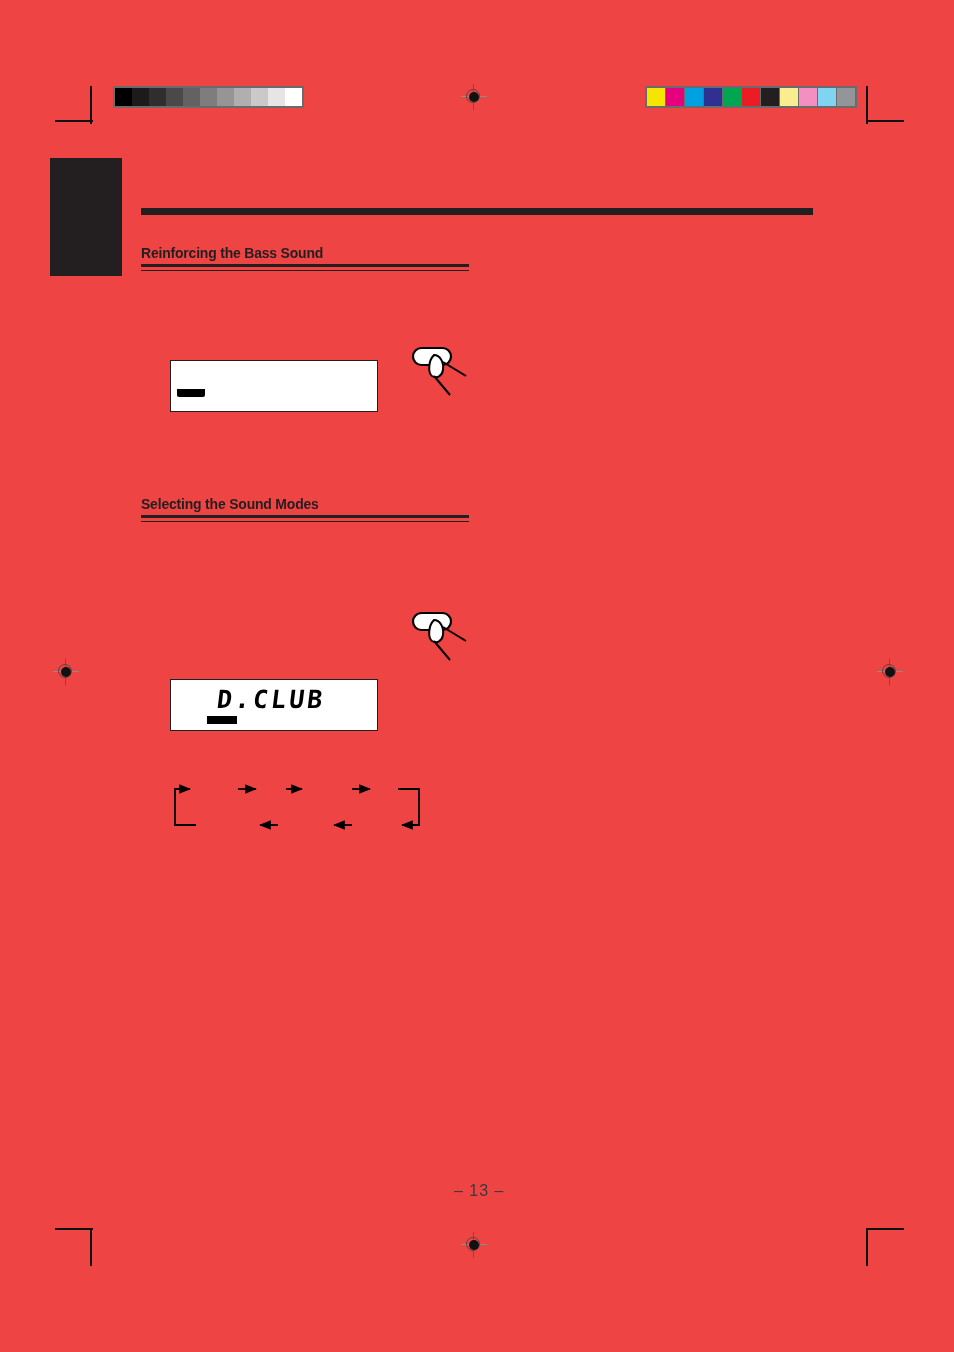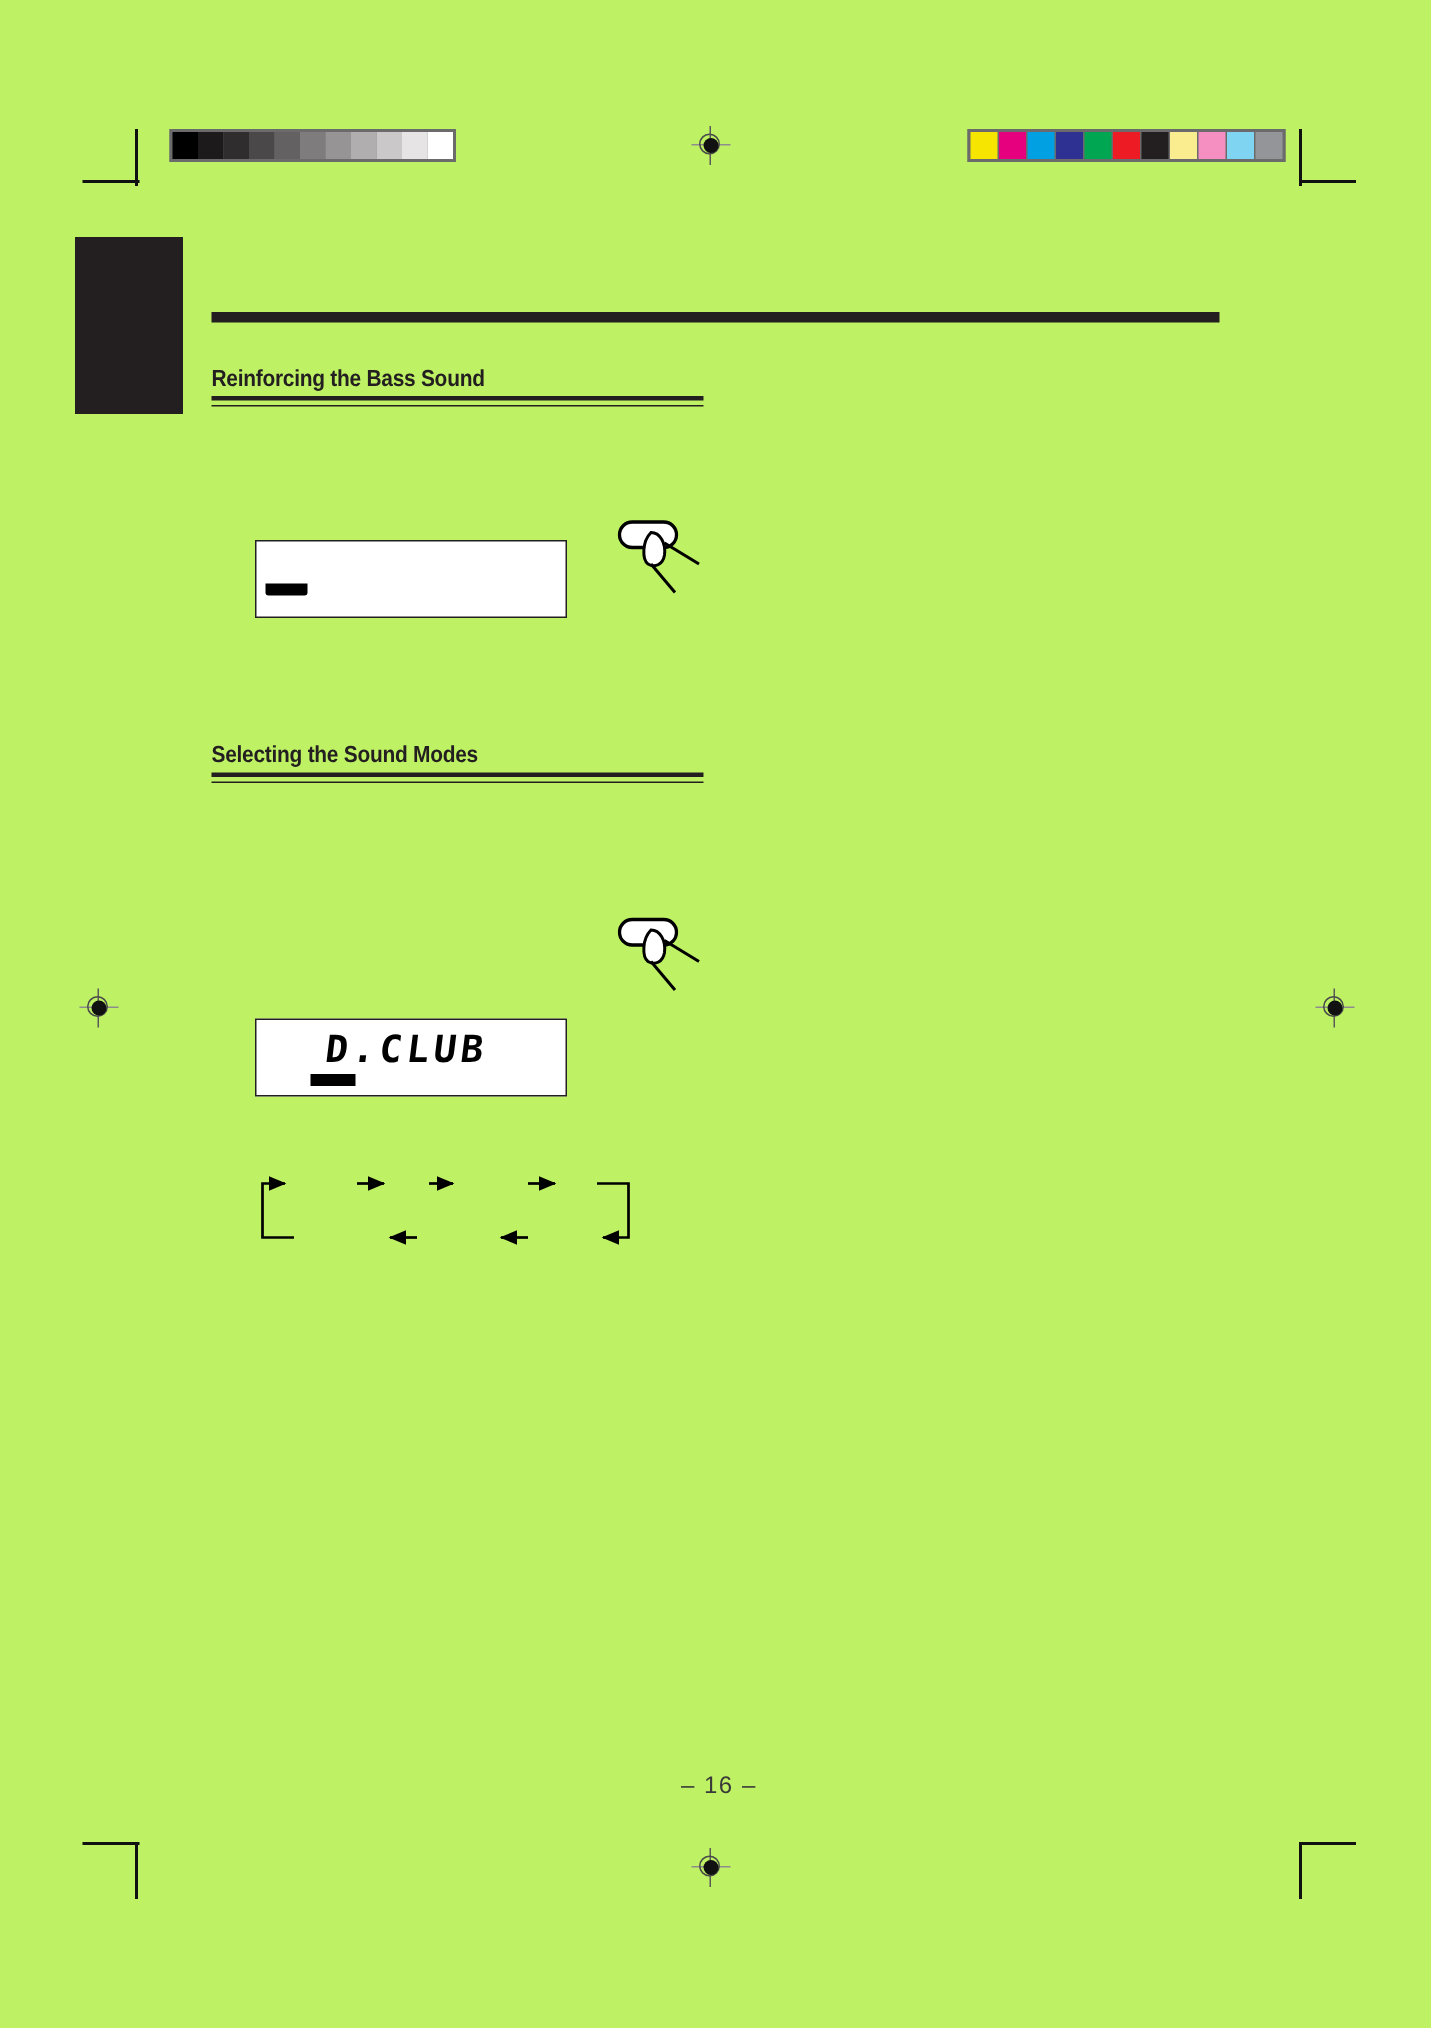--- a/index.html
+++ b/index.html
@@ -8,21 +8,21 @@
     padding: 0;
     background: #ffffff;
   }
   body {
     font-family: "Liberation Sans", sans-serif;
   }
   #page {
     position: relative;
     width: 954px;
     height: 1352px;
-    background: #bef264;
+    background: #ef4444;
     overflow: hidden;
   }
 
   
   .gray-strip {
     position: absolute;
     left: 113px;
     top: 86px;
     display: flex;
     border: 2px solid #6b6b6b;
@@ -309,15 +309,15 @@
       <line x1="116" y1="7" x2="132" y2="7" stroke="#000000" stroke-width="1.8" marker-end="url(#arrR)"></line>
       <line x1="182" y1="7" x2="200" y2="7" stroke="#000000" stroke-width="1.8" marker-end="url(#arrR)"></line>
 
       <path d="M 228 7 L 249 7 L 249 43 L 232 43" fill="none" stroke="#000000" stroke-width="1.8" marker-end="url(#arrL)"></path>
 
       <line x1="108" y1="43" x2="90" y2="43" stroke="#000000" stroke-width="1.8" marker-end="url(#arrL)"></line>
       <line x1="182" y1="43" x2="164" y2="43" stroke="#000000" stroke-width="1.8" marker-end="url(#arrL)"></line>
     </svg>
   </div>
 
-  <div class="page-number" style="left:454px; top:1182px;">– 16 –</div>
+  <div class="page-number" style="left:454px; top:1182px;">– 13 –</div>
 
 </div>
 
 </body></html>

